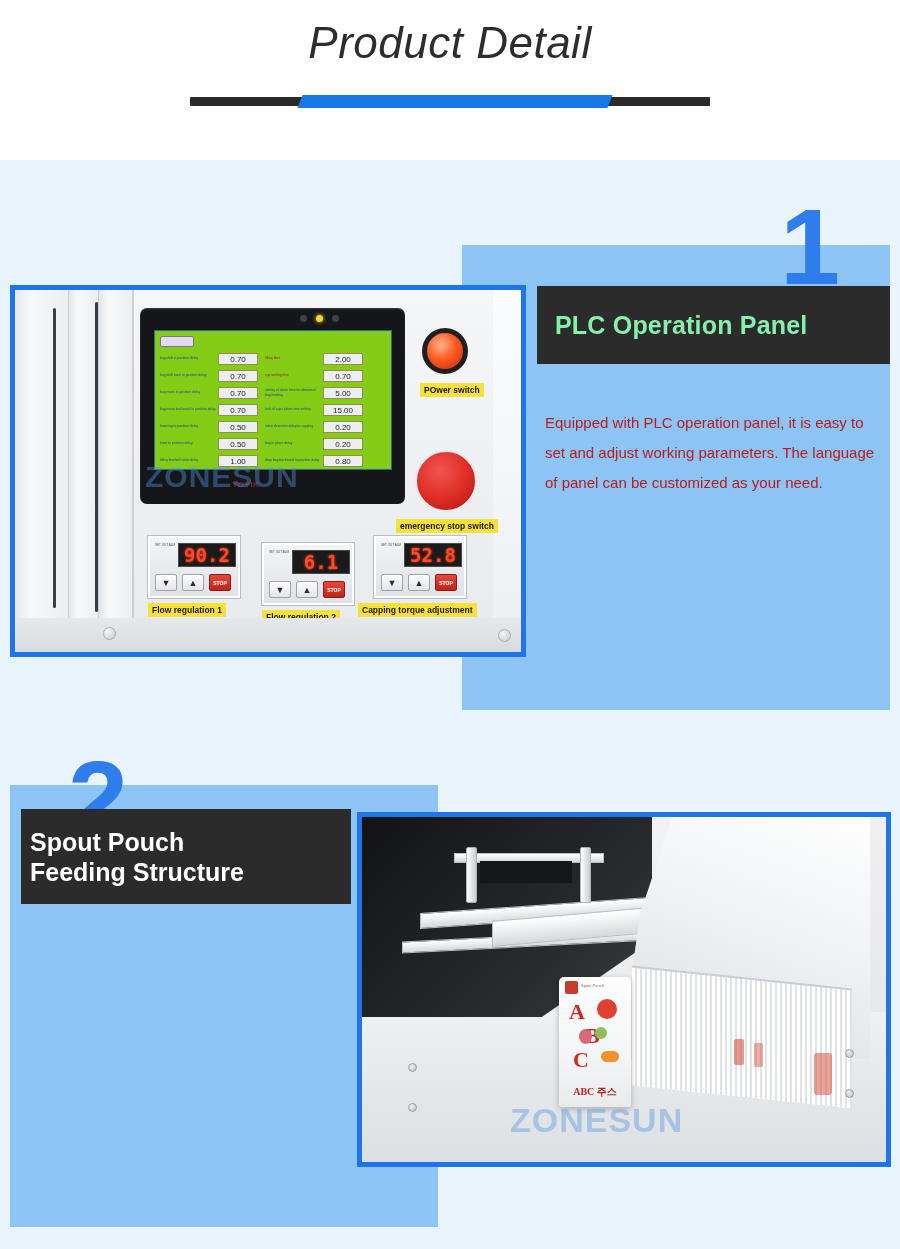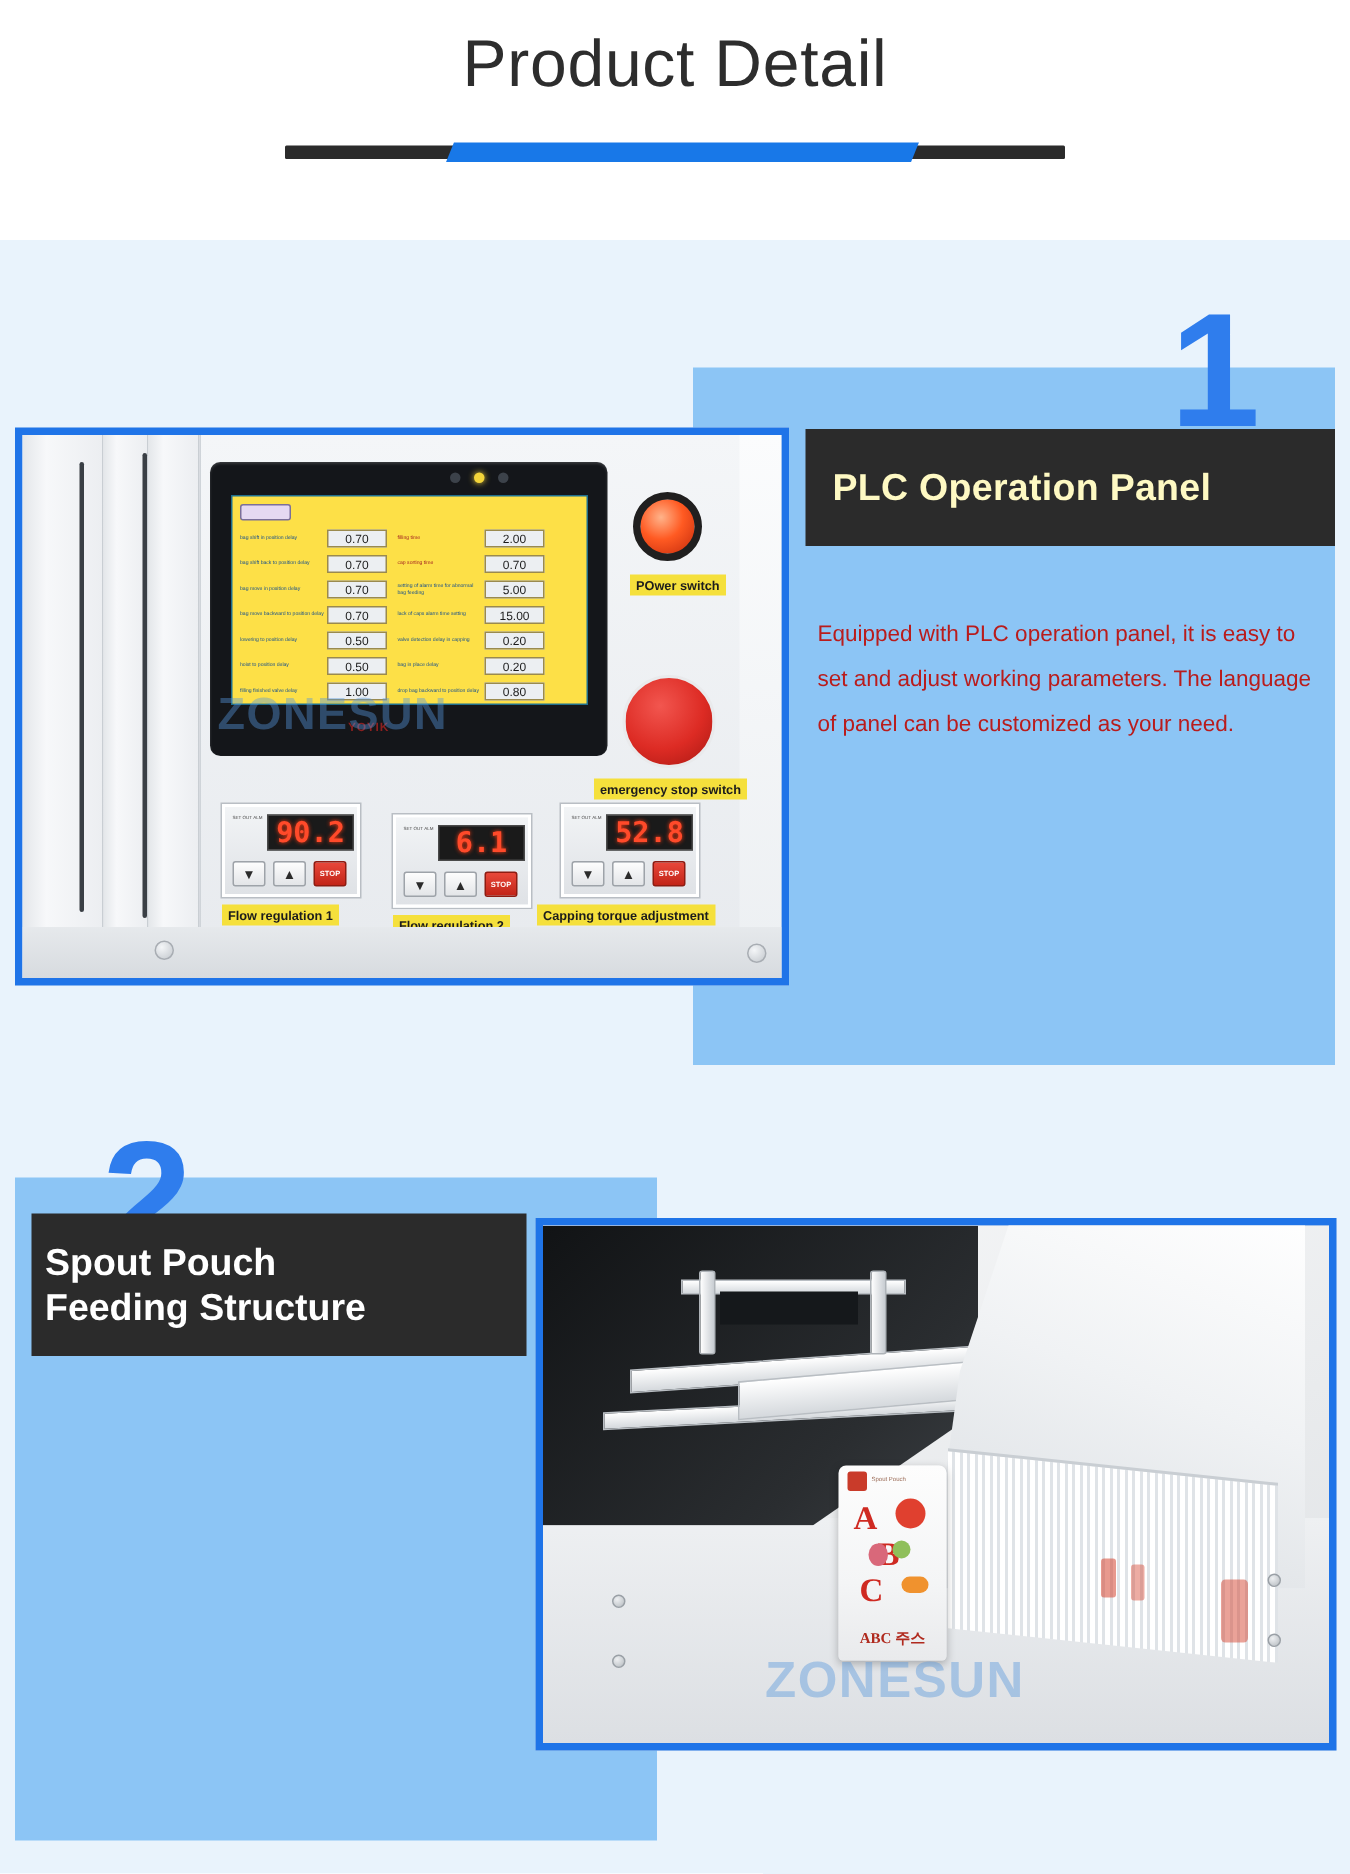--- a/index.html
+++ b/index.html
@@ -8,20 +8,21 @@
     font-family: "Liberation Sans", sans-serif;
     background: #ffffff;
     overflow: hidden;
   }
   .page { position: relative; width: 900px; height: 1249px; background: #ffffff; }
 
   
   .header {
     position: absolute; left: 0; top: 0; width: 736px; height: 160px;
     background: #ffffff;
+    font-style: italic;
   }
   .header-title {
     position: absolute; left: 0; top: 18px; width: 900px;
     text-align: center;
     font-size: 44px; font-weight: 400; letter-spacing: 0.5px;
     color: #2d2d2d;
     font-family: "Liberation Sans", sans-serif;
   }
   .divider-wrap {
     position: absolute; left: 190px; top: 95px; width: 520px; height: 14px;
@@ -52,21 +53,21 @@
     font-size: 108px; font-weight: 700; line-height: 1;
     color: #2f7ded;
     font-family: "Liberation Sans", sans-serif;
   }
   .sec1-titlebar {
     position: absolute; left: 537px; top: 286px; width: 353px; height: 78px;
     background: #2b2b2b;
     display: flex; align-items: center; padding-left: 18px;
   }
   .sec1-titlebar .t {
-    color: #fef9c3; font-size: 25px; font-weight: 700; letter-spacing: 0.2px;
+    color: #86efac; font-size: 25px; font-weight: 700; letter-spacing: 0.2px;
   }
   .sec1-desc {
     position: absolute; left: 545px; top: 408px; width: 330px;
     color: #b91c1c; font-size: 15px; line-height: 30px;
   }
   .sec1-photo {
     position: absolute; left: 10px; top: 285px; width: 516px; height: 372px;
     border: 5px solid #1f74e8; background: #eef1f3; overflow: hidden;
   }
 
@@ -118,21 +119,21 @@
     box-shadow: inset 0 1px 2px rgba(255,255,255,.18);
   }
   .plc-leds {
     position: absolute; left: 160px; top: 6px; width: 80px; height: 9px;
     display: flex; gap: 9px; align-items: center;
   }
   .led { width: 7px; height: 7px; border-radius: 50%; background: #3c424a; }
   .led.on { background: #f3d53a; box-shadow: 0 0 4px #f3d53a; }
   .plc-screen {
     position: absolute; left: 14px; top: 22px; width: 238px; height: 140px;
-    background: #fde047; border: 1px solid #1e6f8f;
+    background: #84cc16; border: 1px solid #1e6f8f;
     padding: 5px 5px 0 5px;
   }
   .scr-tab {
     width: 34px; height: 11px; background: #e5d9f2; border: 1px solid #7a6f9a;
     border-radius: 2px; margin-bottom: 4px;
   }
   .scr-rows { display: flex; flex-direction: column; gap: 2px; }
   .scr-row { display: flex; align-items: center; height: 15px; }
   .scr-lbl {
     width: 58px; font-size: 3.4px; line-height: 4.3px; color: #18508c;

